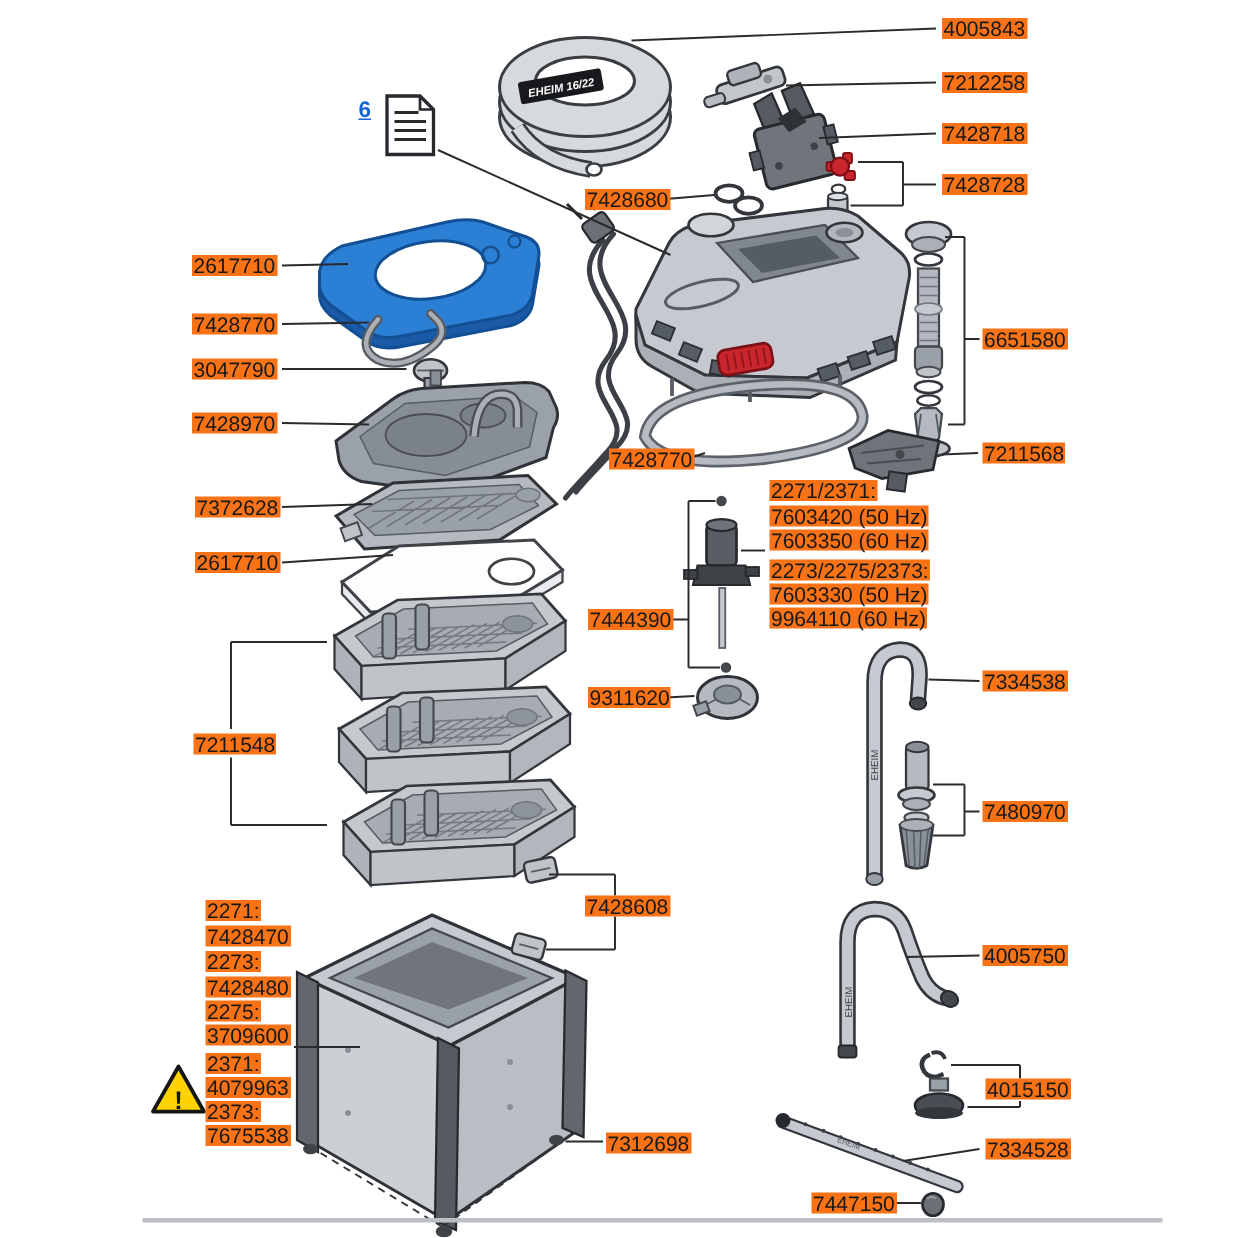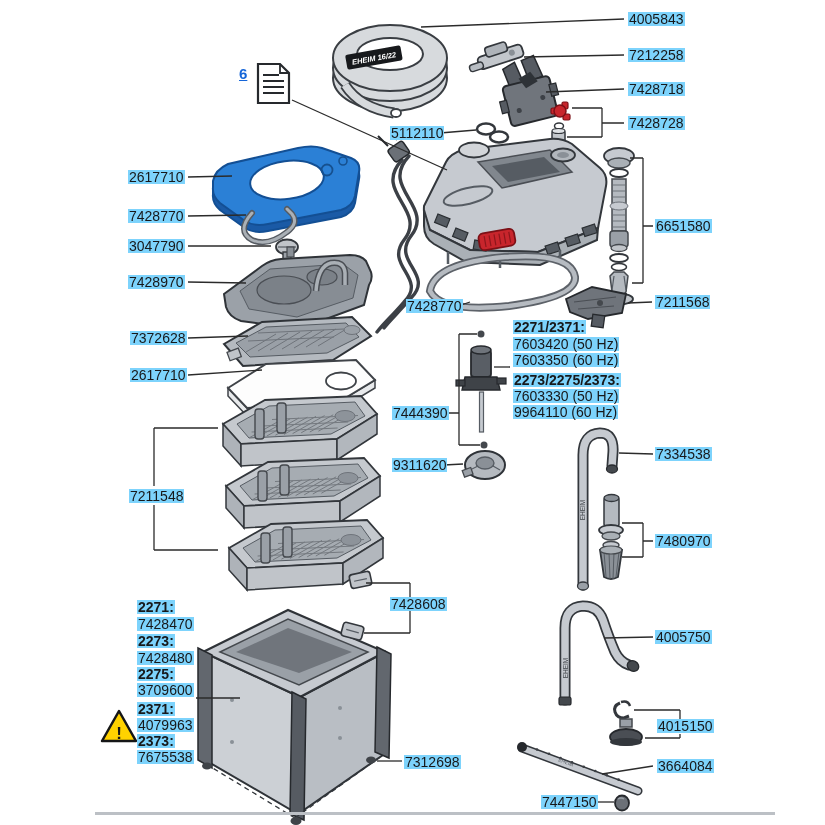--- a/index.html
+++ b/index.html
@@ -1,21 +1,21 @@
 <!DOCTYPE html>
 <html><head>
 <meta charset="utf-8">
 <style>
   html,body{margin:0;padding:0;background:#fff;}
   #stage{position:relative;width:825px;height:825px;background:#ffffff;overflow:hidden;
          font-family:"Liberation Sans",sans-serif;}
   #stage svg{position:absolute;left:0;top:0;}
   .lbl{position:absolute;font:14px/14px "Liberation Sans",sans-serif;color:#17181a;
-       background:#7dd3fc;padding:0 1px;white-space:nowrap;}
-  .b{font-weight:bold;}
+       background:#f97316;padding:0 1px;white-space:nowrap;}
+  .b{font-weight:normal;}
   .note6{position:absolute;left:239px;top:66px;font:bold 15px/15px "Liberation Sans",sans-serif;
          color:#1565d8;text-decoration:underline;cursor:pointer;background:#fff;}
   svg text{font-family:"Liberation Sans",sans-serif;}
 </style>
 </head>
 <body>
 
 <div id="stage">
 
 <svg width="825" height="825" viewBox="0 0 825 825" xmlns="http://www.w3.org/2000/svg" xmlns:xlink="http://www.w3.org/1999/xlink">
@@ -337,39 +337,39 @@
     <path d="M590,802 L614,802"></path>
   </g>
 </svg>
 
 <div class="note6">6</div>
 
 <div class="lbl" style="left:628px;top:12px">4005843</div>
 <div class="lbl" style="left:628px;top:48px">7212258</div>
 <div class="lbl" style="left:628px;top:82px">7428718</div>
 <div class="lbl" style="left:628px;top:116px">7428728</div>
-<div class="lbl" style="left:390px;top:126px">5112110</div>
+<div class="lbl" style="left:390px;top:126px">7428680</div>
 <div class="lbl" style="left:128px;top:170px">2617710</div>
 <div class="lbl" style="left:128px;top:209px">7428770</div>
 <div class="lbl" style="left:128px;top:239px">3047790</div>
 <div class="lbl" style="left:128px;top:275px">7428970</div>
 <div class="lbl" style="left:130px;top:331px">7372628</div>
 <div class="lbl" style="left:130px;top:368px">2617710</div>
 <div class="lbl" style="left:129px;top:489px">7211548</div>
 <div class="lbl" style="left:406px;top:299px">7428770</div>
 <div class="lbl" style="left:392px;top:406px">7444390</div>
 <div class="lbl" style="left:392px;top:458px">9311620</div>
 <div class="lbl" style="left:655px;top:219px">6651580</div>
 <div class="lbl" style="left:655px;top:295px">7211568</div>
 <div class="lbl" style="left:655px;top:447px">7334538</div>
 <div class="lbl" style="left:655px;top:534px">7480970</div>
 <div class="lbl" style="left:390px;top:597px">7428608</div>
 <div class="lbl" style="left:655px;top:630px">4005750</div>
 <div class="lbl" style="left:657px;top:719px">4015150</div>
-<div class="lbl" style="left:657px;top:759px">3664084</div>
+<div class="lbl" style="left:657px;top:759px">7334528</div>
 <div class="lbl" style="left:541px;top:795px">7447150</div>
 <div class="lbl" style="left:404px;top:755px">7312698</div>
 
 <div class="lbl b" style="left:513px;top:320px">2271/2371:</div>
 <div class="lbl" style="left:513px;top:337px">7603420 (50 Hz)</div>
 <div class="lbl" style="left:513px;top:353px">7603350 (60 Hz)</div>
 <div class="lbl b" style="left:513px;top:373px">2273/2275/2373:</div>
 <div class="lbl" style="left:513px;top:389px">7603330 (50 Hz)</div>
 <div class="lbl" style="left:513px;top:405px">9964110 (60 Hz)</div>
 

